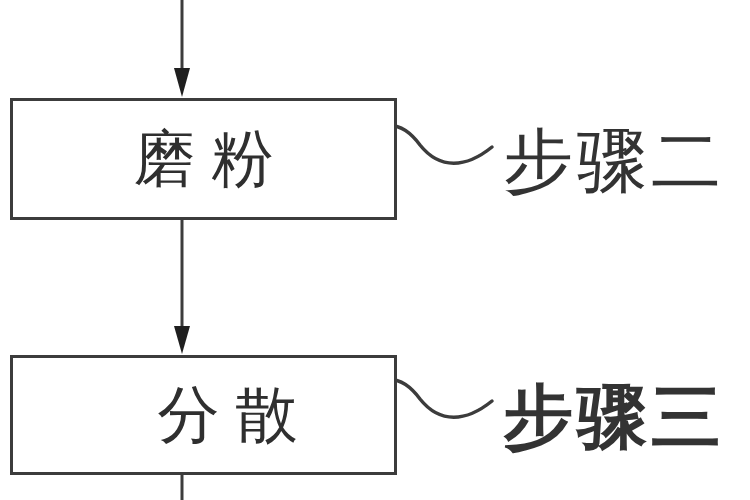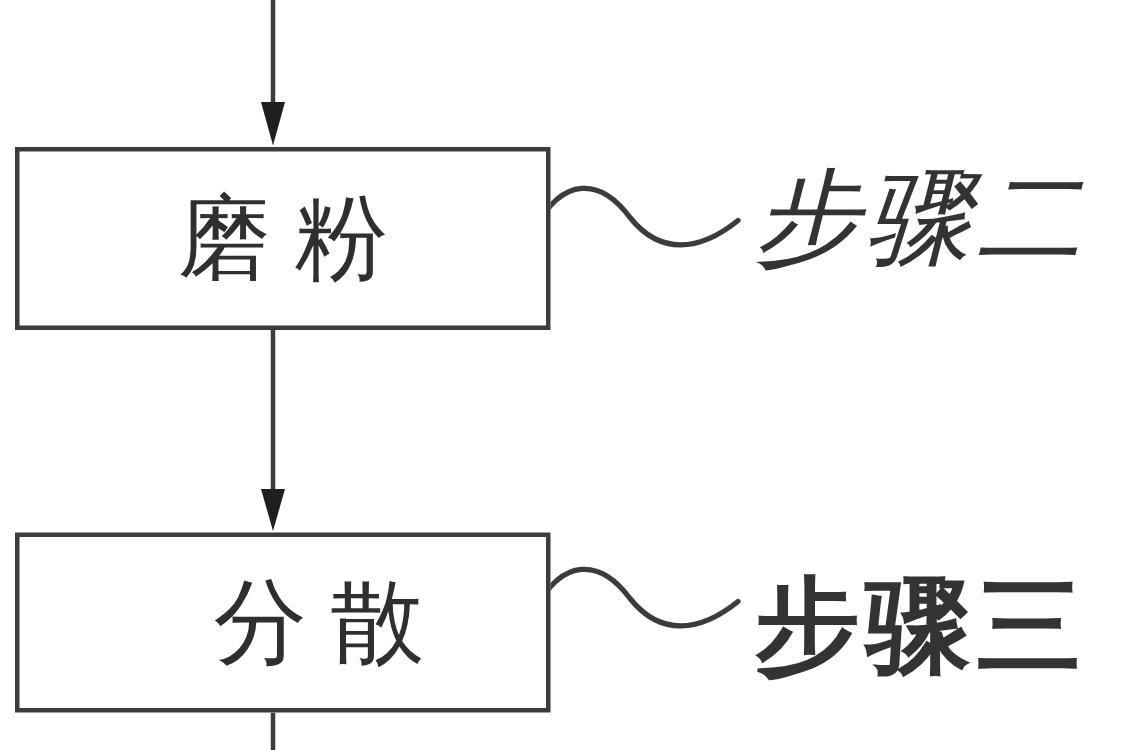--- a/index.html
+++ b/index.html
@@ -23,21 +23,21 @@
     position: absolute;
     left: 0;
     top: 0;
     width: 750px;
     height: 500px;
     pointer-events: none;
   }
   .node {
     position: absolute;
     left: 10px;
-    width: 357px;
+    width: 387px;
     background: #ffffff;
     border: 3px solid #3c3c3c;
     box-sizing: border-box;
     display: flex;
     align-items: center;
     justify-content: center;
   }
   .node-box-1 { top: 98px; height: 122px; }
   .node-box-2 { top: 355px; height: 120px; padding-left: 48px; }
   .node-label {
@@ -50,21 +50,21 @@
   }
   .annotation {
     position: absolute;
     left: 503px;
     font-size: 70px;
     line-height: 1;
     color: #333333;
     white-space: nowrap;
     letter-spacing: 4px;
   }
-  .annotation-step2 { top: 110px; font-style: italic; }
+  .annotation-step2 { top: 126px; }
   .annotation-step3 { top: 382px; font-weight: bold; }
 </style>
 </head>
 <body>
 
 <div class="canvas">
 
   <svg class="connectors" viewBox="0 0 750 500" aria-hidden="true">
 
     <line x1="182" y1="0" x2="182" y2="70" stroke="#3c3c3c" stroke-width="3"></line>

